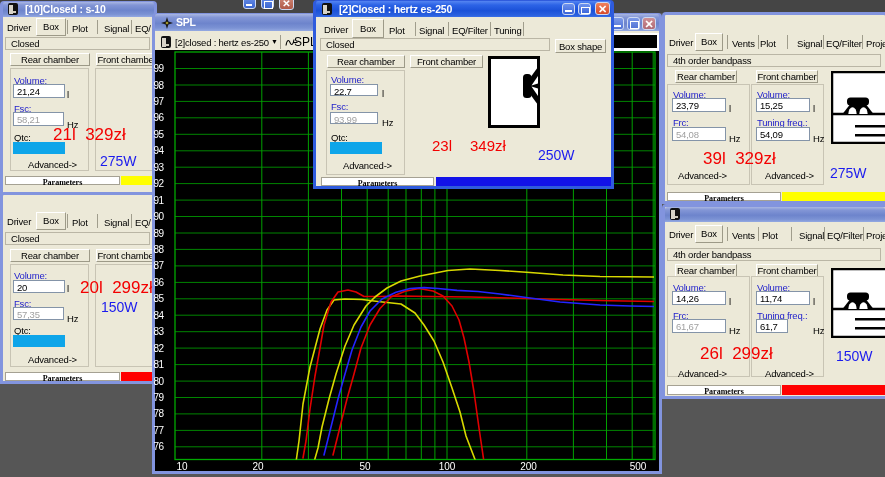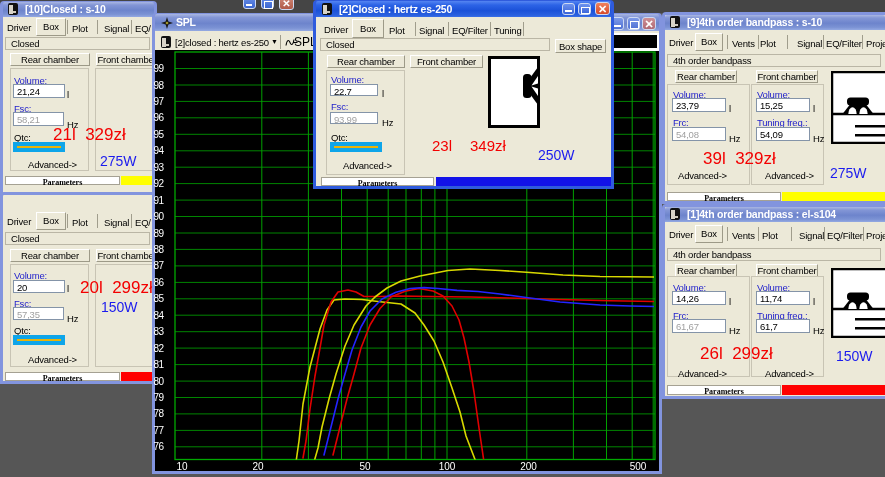--- a/index.html
+++ b/index.html
@@ -9,21 +9,21 @@
 .tb{position:absolute;left:0;top:0;right:0;height:15px;color:#fff;font-weight:bold;font-size:10.5px;letter-spacing:-0.2px;line-height:15px;margin-top:-2px;
  background:linear-gradient(180deg,#a9b6e2 0%,#8396d6 20%,#6d84cc 55%,#7b92d4 82%,#94a9e2 100%);border-radius:2px 2px 0 0}
 .tbA{background:linear-gradient(180deg,#5585f2 0%,#2c63e6 25%,#1b51d8 60%,#2b61e0 90%,#3a6fe6 100%)}
 .ic{position:absolute;width:10px;height:12px;background:#111;border-radius:2px}
 .ic i{position:absolute;left:1px;top:2px;width:4px;height:9px;background:#d8d4c8}
 .ic b{position:absolute;left:5px;top:8px;width:3px;height:2px;background:#cfcabb}
 .t{font-size:9.5px;line-height:13px;color:#000;white-space:nowrap;letter-spacing:-0.2px}
 .bl{color:#2222cc}
 .inp{position:absolute;background:#fff;border:1px solid #8494a8;font-size:9.5px;white-space:nowrap;overflow:hidden;line-height:11px;padding:1px 0 0 3px;box-sizing:border-box;letter-spacing:-0.2px}
 .gt{color:#a0a0a0}
-.finp{position:absolute;background:#eab308;border:4px solid #0ea5e9;font-size:9.5px;white-space:nowrap;overflow:hidden;line-height:10px;padding:0 0 0 3px;box-sizing:border-box}
+.finp{position:absolute;background:#eab308;border:6px solid #0ea5e9;font-size:9.5px;white-space:nowrap;overflow:hidden;line-height:10px;padding:0 0 0 3px;box-sizing:border-box}
 .btn{position:absolute;background:#ece9d8;border:1px solid #9d9a88;border-top-color:#fff;border-left-color:#fff;
  text-align:center;font-size:9.5px;letter-spacing:-0.2px;box-sizing:border-box;white-space:nowrap;overflow:hidden}
 .tabsel{position:absolute;background:#ece9d8;border:1px solid #9d9a88;border-top-color:#fff;border-left-color:#fff;
  text-align:center;font-size:9.5px;letter-spacing:-0.2px;box-sizing:border-box;z-index:2;white-space:nowrap;overflow:hidden}
 .grp{position:absolute;border:1px solid #c8c4b4;box-sizing:border-box}
 .pnl{position:absolute;border:1px solid #bab6a5;font-size:9.5px;letter-spacing:-0.2px;line-height:12px;padding:0 0 0 5px;box-sizing:border-box;white-space:nowrap;overflow:hidden}
 .sep{position:absolute;width:1px;background:#a09d8c}
 .red{position:absolute;color:#f30000;font-size:17px;line-height:17px;white-space:pre}
 .pw{position:absolute;color:#1b1bee;font-size:14px;line-height:14px}
 .pbar{position:absolute;box-sizing:border-box}
@@ -96,27 +96,20 @@
 <div class="a t" style="left:64px;top:117px">Hz</div>
 <div class="a t" style="left:11px;top:129px">Qtc:</div>
 <div class="finp" style="left:10px;top:140px;width:52px;height:10px">0,850</div>
 <div class="a t" style="left:25px;top:158px">Advanced-&gt;</div>
 <div class="red" style="left:77px;top:84px">20l  299zł</div>
 <div class="pw" style="left:98px;top:105px">150W</div>
 <div class="pwh" style="left:2px;top:177px;width:115px;height:9px;padding-top:2px">Parameters</div>
 <div class="pbar" style="left:118px;top:177px;width:33px;height:9px;background:#ff0000"></div>
 </div>
 <div class="win" style="left:662px;top:12px;width:226px;height:192px">
-<div class="tb" style="margin-top:0">
-      <div class="ic" style="left:5px;top:1px">
-        <i></i>
-        <b></b>
-      </div>
-      <span style="position:absolute;left:22px">[9]4th order bandpass : s-10</span>
-    </div>
 <div class="a t" style="left:4px;top:21px">Driver</div>
 <div class="tabsel" style="left:30px;top:18px;width:28px;height:18px;line-height:16px">Box</div>
 <div class="sep" style="left:62px;top:20px;height:14px"></div>
 <div class="a t" style="left:67px;top:22px">Vents</div>
 <div class="sep" style="left:93px;top:20px;height:14px"></div>
 <div class="a t" style="left:95px;top:22px">Plot</div>
 <div class="sep" style="left:122px;top:20px;height:14px"></div>
 <div class="a t" style="left:132px;top:22px">Signal</div>
 <div class="sep" style="left:158px;top:20px;height:14px"></div>
 <div class="a t" style="left:161px;top:22px">EQ/Filter</div>
@@ -155,21 +148,20 @@
 </svg>
 <div class="pwh" style="left:2px;top:177px;width:114px;height:9px;padding-top:2px">Parameters</div>
 <div class="pbar" style="left:117px;top:177px;width:103px;height:9px;background:#ffff00"></div>
 </div>
 <div class="win" style="left:662px;top:204px;width:226px;height:195px">
 <div class="tb" style="margin-top:0">
       <div class="ic" style="left:5px;top:1px">
         <i></i>
         <b></b>
       </div>
-      <span style="position:absolute;left:22px">[1]4th order bandpass : el-s104</span>
     </div>
 <div class="a t" style="left:4px;top:21px">Driver</div>
 <div class="tabsel" style="left:30px;top:18px;width:28px;height:18px;line-height:16px">Box</div>
 <div class="sep" style="left:62px;top:20px;height:14px"></div>
 <div class="a t" style="left:67px;top:22px">Vents</div>
 <div class="sep" style="left:93px;top:20px;height:14px"></div>
 <div class="a t" style="left:97px;top:22px">Plot</div>
 <div class="sep" style="left:126px;top:20px;height:14px"></div>
 <div class="a t" style="left:134px;top:22px">Signal</div>
 <div class="sep" style="left:159px;top:20px;height:14px"></div>
@@ -185,21 +177,21 @@
 <div class="inp" style="left:7px;top:84px;width:54px;height:14px">14,26</div>
 <div class="a t" style="left:64px;top:88px">l</div>
 <div class="a t bl" style="left:8px;top:102px">Frc:</div>
 <div class="inp" style="left:7px;top:112px;width:54px;height:14px"><span class="gt">61,67</span></div>
 <div class="a t" style="left:64px;top:117px">Hz</div>
 <div class="a t" style="left:13px;top:160px">Advanced-&gt;</div>
 <div class="a t bl" style="left:92px;top:74px">Volume:</div>
 <div class="inp" style="left:91px;top:84px;width:54px;height:14px">11,74</div>
 <div class="a t" style="left:148px;top:88px">l</div>
 <div class="a t bl" style="left:92px;top:102px">Tuning freq.:</div>
-<div class="inp" style="left:91px;top:112px;width:54px;height:14px">61,7</div>
+<div class="inp" style="left:91px;top:112px;width:32px;height:14px">61,7</div>
 <div class="a t" style="left:148px;top:117px">Hz</div>
 <div class="a t" style="left:100px;top:160px">Advanced-&gt;</div>
 <div class="red" style="left:35px;top:138px">26l  299zł</div>
 <div class="pw" style="left:171px;top:142px">150W</div>
 <svg class="a" style="left:166px;top:61px" width="57" height="70" viewBox="0 0 57 70">
 <rect x="1" y="1" width="55" height="68" fill="#fff" stroke="#000" stroke-width="2.5"></rect>
 <line x1="1" y1="41" x2="56" y2="41" stroke="#000" stroke-width="2.5"></line>
 <rect x="16" y="24.5" width="22" height="8" rx="3.5" fill="#000"></rect>
 <path d="M11.5,41 L18.5,32 L35.5,32 L42.5,41 Z" fill="#000"></path>
 <path d="M17.3,41 a4.2,6.8 0 0 1 8.4,0 Z" fill="#fff"></path>

